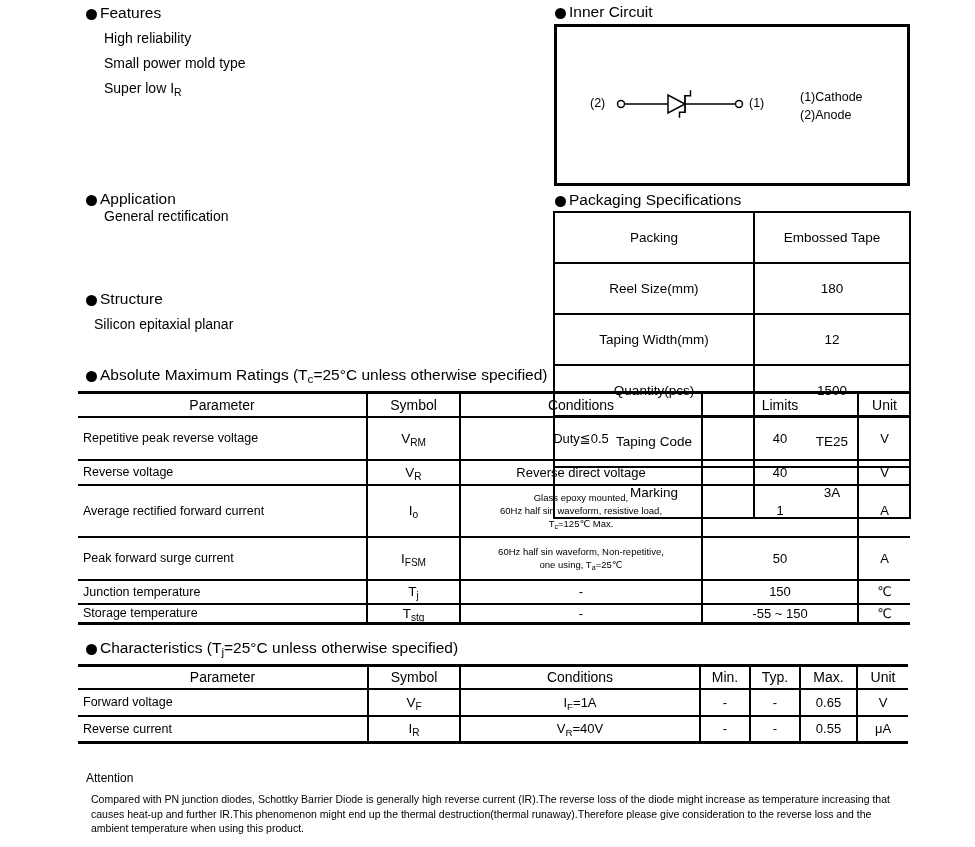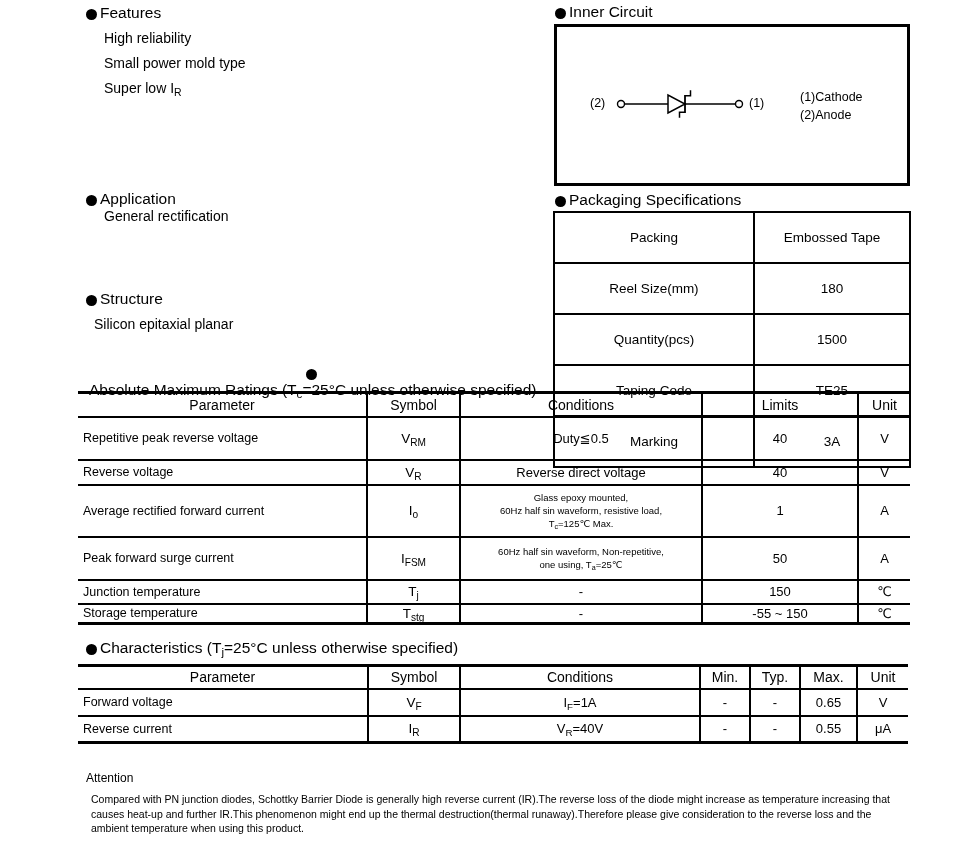--- a/index.html
+++ b/index.html
@@ -107,35 +107,39 @@
     <tbody>
       <tr>
         <td>Packing</td>
         <td>Embossed Tape</td>
       </tr>
       <tr>
         <td>Reel Size(mm)</td>
         <td>180</td>
       </tr>
       <tr>
+        <td>Taping Width(mm)</td>
+        <td>12</td>
+      </tr>
+      <tr>
         <td>Quantity(pcs)</td>
         <td>1500</td>
       </tr>
       <tr>
         <td>Taping Code</td>
         <td>TE25</td>
       </tr>
       <tr>
         <td>Marking</td>
         <td>3A</td>
       </tr>
     </tbody>
   </table>
 
-  <div class="abs sec-head" style="left:86px; top:365px;flex-direction:column;">
+  <div class="abs sec-head" style="left:86px; top:365px;">
     <span class="bullet"></span>
     <span class="sec-title"><span>Absolute Maximum Ratings (T</span><sub>c</sub><span>=25°C unless otherwise specified)</span></span>
   </div>
   <table class="abs rt" style="left:78px; top:391px;">
     <colgroup>
         <col style="width:289px">
         <col style="width:93px">
         <col style="width:242px">
         <col style="width:156px">
         <col style="width:52px">

